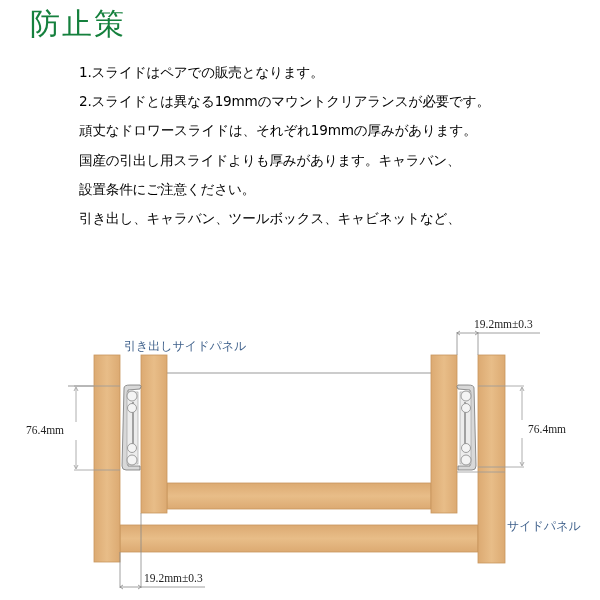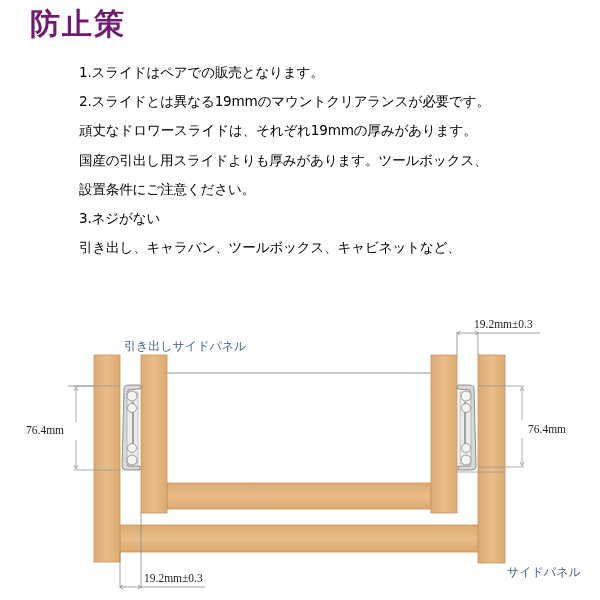--- a/index.html
+++ b/index.html
@@ -1,40 +1,39 @@
 <!DOCTYPE html>
 <html><head>
 <meta charset="utf-8">
 <style>
   html, body { margin: 0; padding: 0; background: #ffffff; }
   body { width: 600px; height: 600px; position: relative; overflow: hidden;
          font-family: "DejaVu Sans", "Liberation Sans", sans-serif; }
-  .title { position: absolute; left: 30px; top: 4px; font-size: 30px; color: #701a75;
-           letter-spacing: 2px; font-weight: bold; }
+  .title { position: absolute; left: 30px; top: 4px; font-size: 30px; color: #15803d;
+           letter-spacing: 2px; font-weight: normal; }
   .lines { position: absolute; left: 32px; top: 58px; margin: 0; padding: 0; list-style: none; }
   .lines li { height: 29.2px; line-height: 29.2px; font-size: 13.6px; color: #000000;
               white-space: nowrap; letter-spacing: -0.2px; margin-left: 47px; }
   .diagram { position: absolute; left: 0; top: 0; width: 600px; height: 600px; }
   .lbl { position: absolute; font-size: 11px; color: #333; white-space: nowrap;
          font-family: Liberation Serif, serif; }
   .lbl-blue { color: #3d5f8a; font-size: 12px; }
   .dim { font-size: 11.5px; color: #222; }
 </style>
 </head>
 <body>
 
 <div class="title">防止策</div>
 
 <ul class="lines">
   <li>1.スライドはペアでの販売となります。</li>
   <li>2.スライドとは異なる19mmのマウントクリアランスが必要です。</li>
   <li>頑丈なドロワースライドは、それぞれ19mmの厚みがあります。</li>
-  <li>国産の引出し用スライドよりも厚みがあります。ツールボックス、</li>
+  <li>国産の引出し用スライドよりも厚みがあります。キャラバン、</li>
   <li>設置条件にご注意ください。</li>
-  <li>3.ネジがない</li>
   <li>引き出し、キャラバン、ツールボックス、キャビネットなど、</li>
 </ul>
 
 <div class="diagram">
   <svg width="600" height="600" viewBox="0 0 600 600" xmlns="http://www.w3.org/2000/svg">
     <defs>
       <linearGradient id="woodV" x1="0" y1="0" x2="1" y2="0">
         <stop offset="0" stop-color="#dcaa72"></stop>
         <stop offset="0.5" stop-color="#e8bd88"></stop>
         <stop offset="1" stop-color="#dcaa72"></stop>
@@ -117,18 +116,18 @@
       <line x1="141" y1="513" x2="141" y2="588"></line>
       <line x1="120" y1="587" x2="205" y2="587"></line>
       <path d="M123,585 L120,587 L123,589"></path>
       <path d="M138,585 L141,587 L138,589"></path>
     </g>
 
     <line x1="457" y1="472" x2="505" y2="472" stroke="#999" stroke-width="0.8"></line>
   </svg>
 
   <div class="lbl lbl-blue" style="left:124px; top:338px;">引き出しサイドパネル</div>
-  <div class="lbl lbl-blue" style="left:507px; top:518px;margin-top:46px;">サイドパネル</div>
+  <div class="lbl lbl-blue" style="left:507px; top:518px;">サイドパネル</div>
   <div class="lbl dim" style="left:474px; top:318px;">19.2mm±0.3</div>
   <div class="lbl dim" style="left:144px; top:572px;">19.2mm±0.3</div>
   <div class="lbl dim" style="left:26px; top:424px;">76.4mm</div>
   <div class="lbl dim" style="left:528px; top:423px;">76.4mm</div>
 </div>
 
 </body></html>

